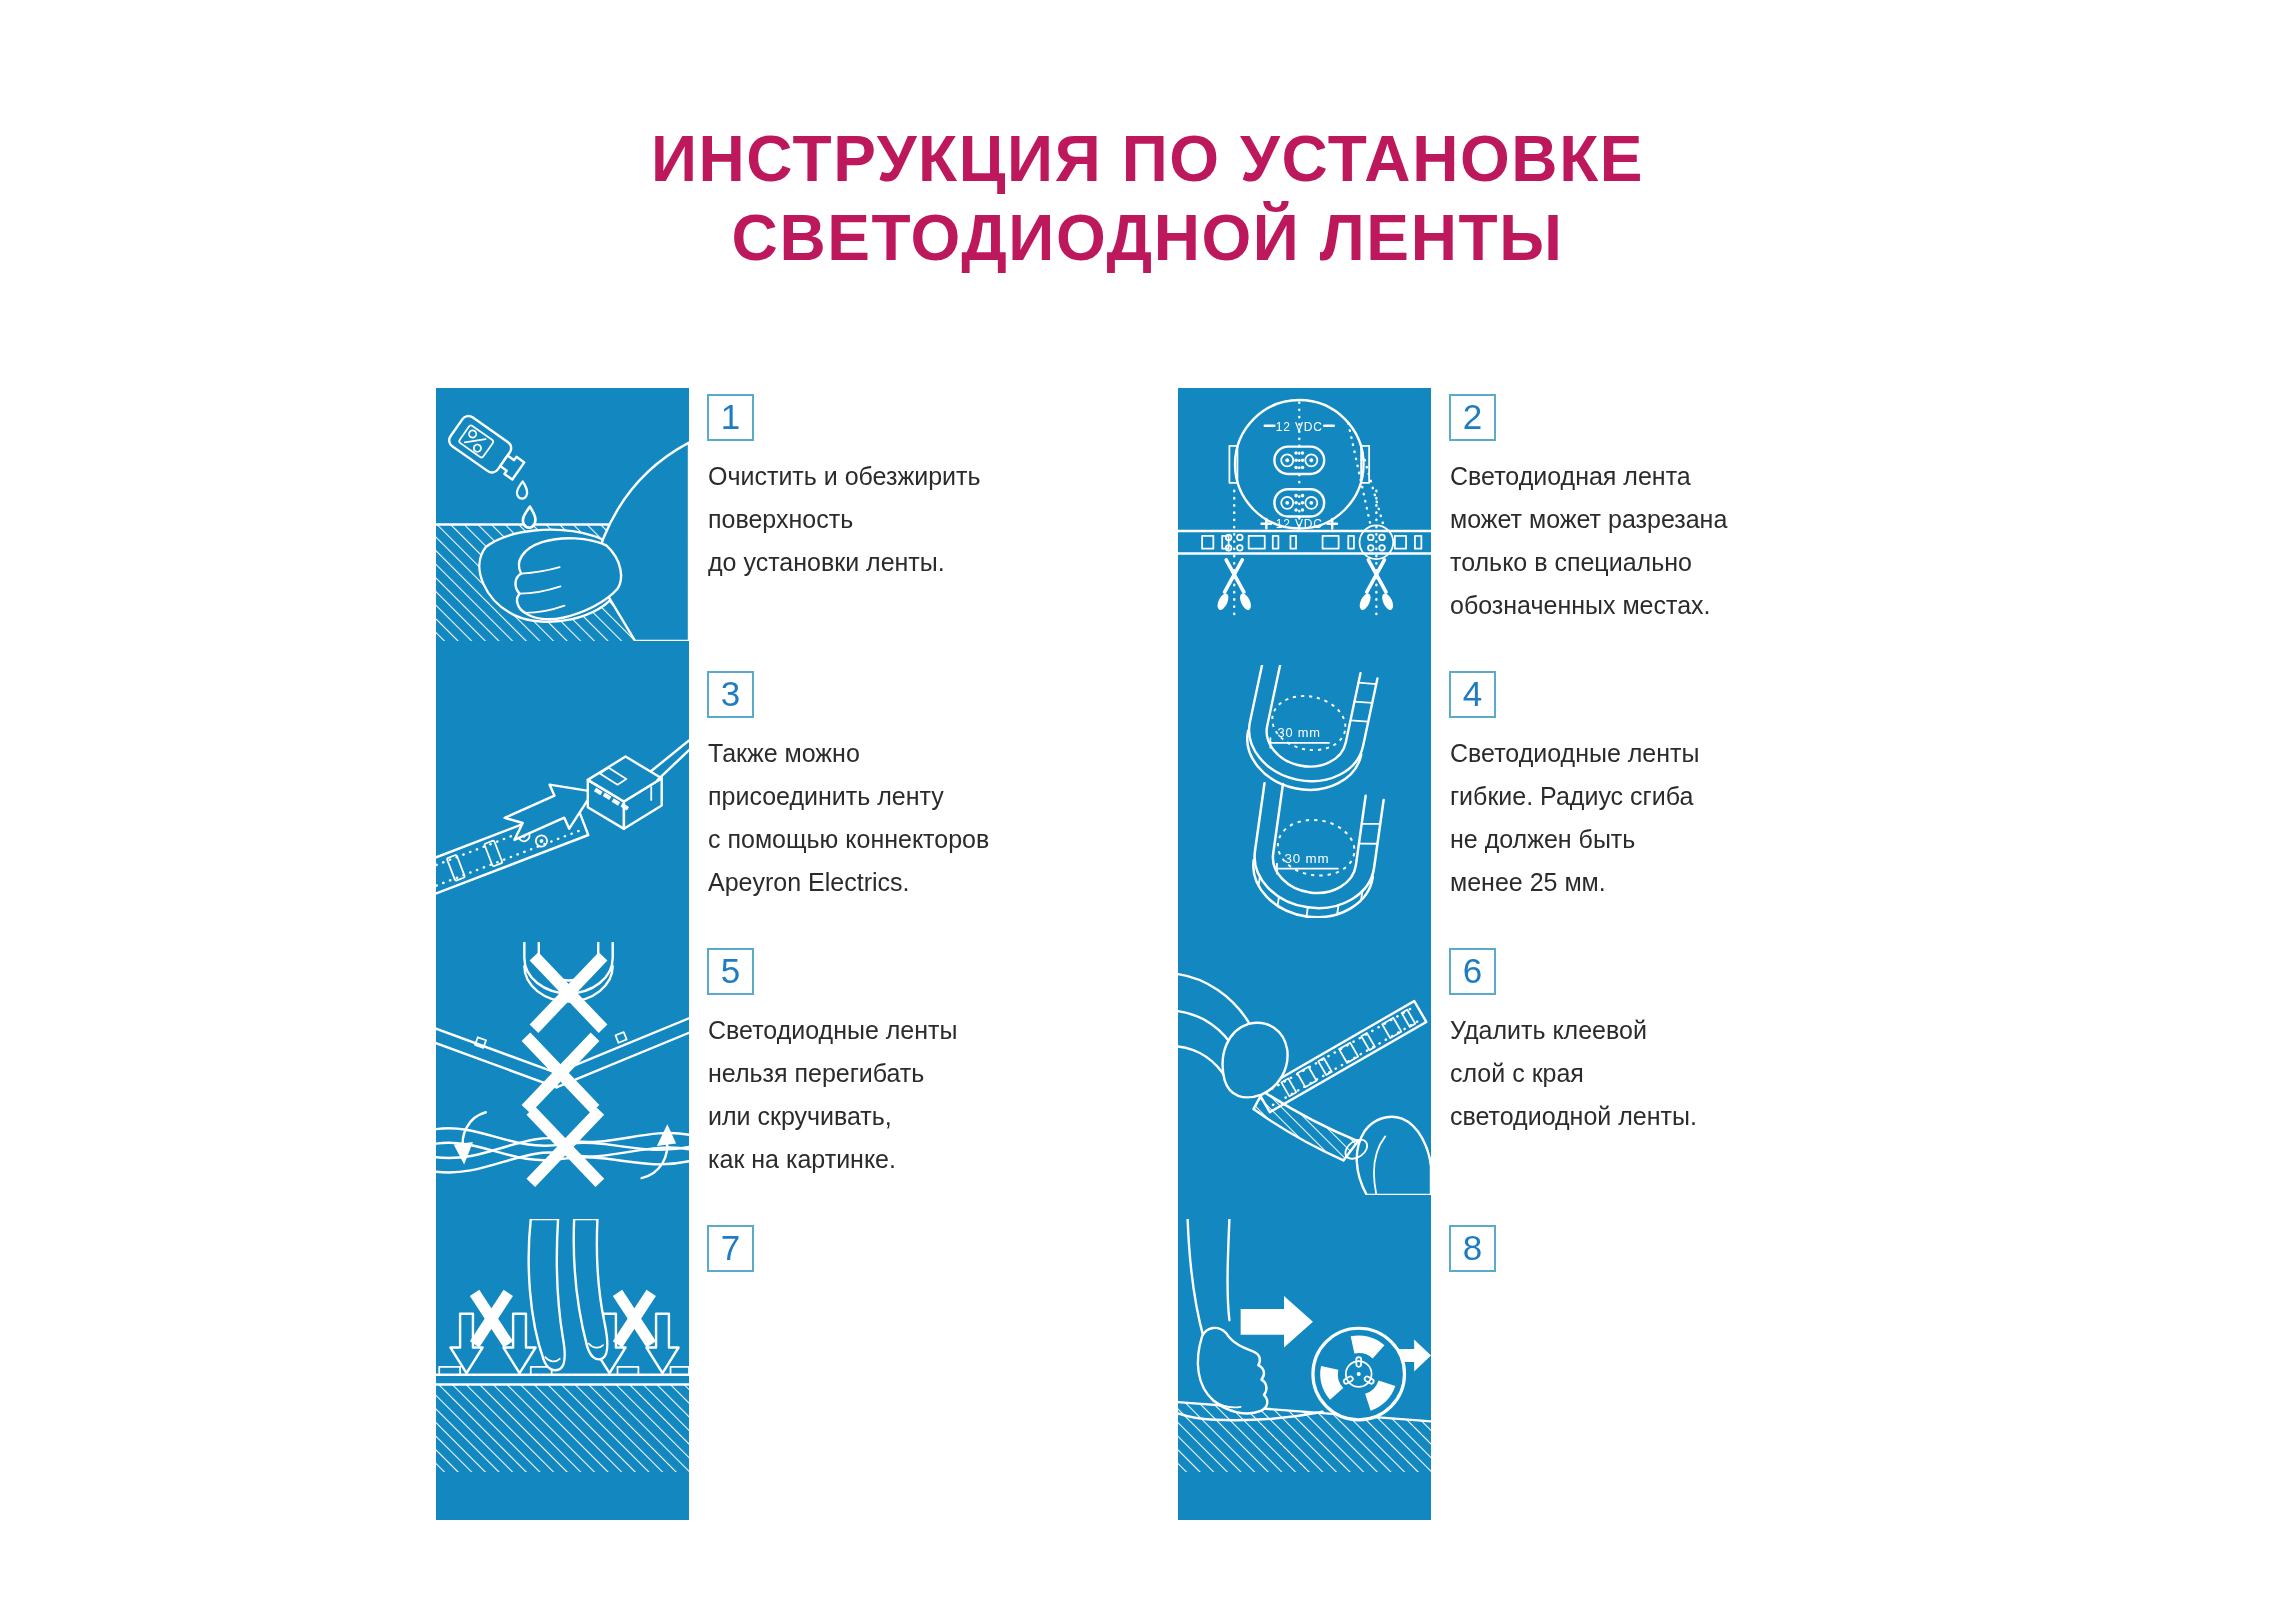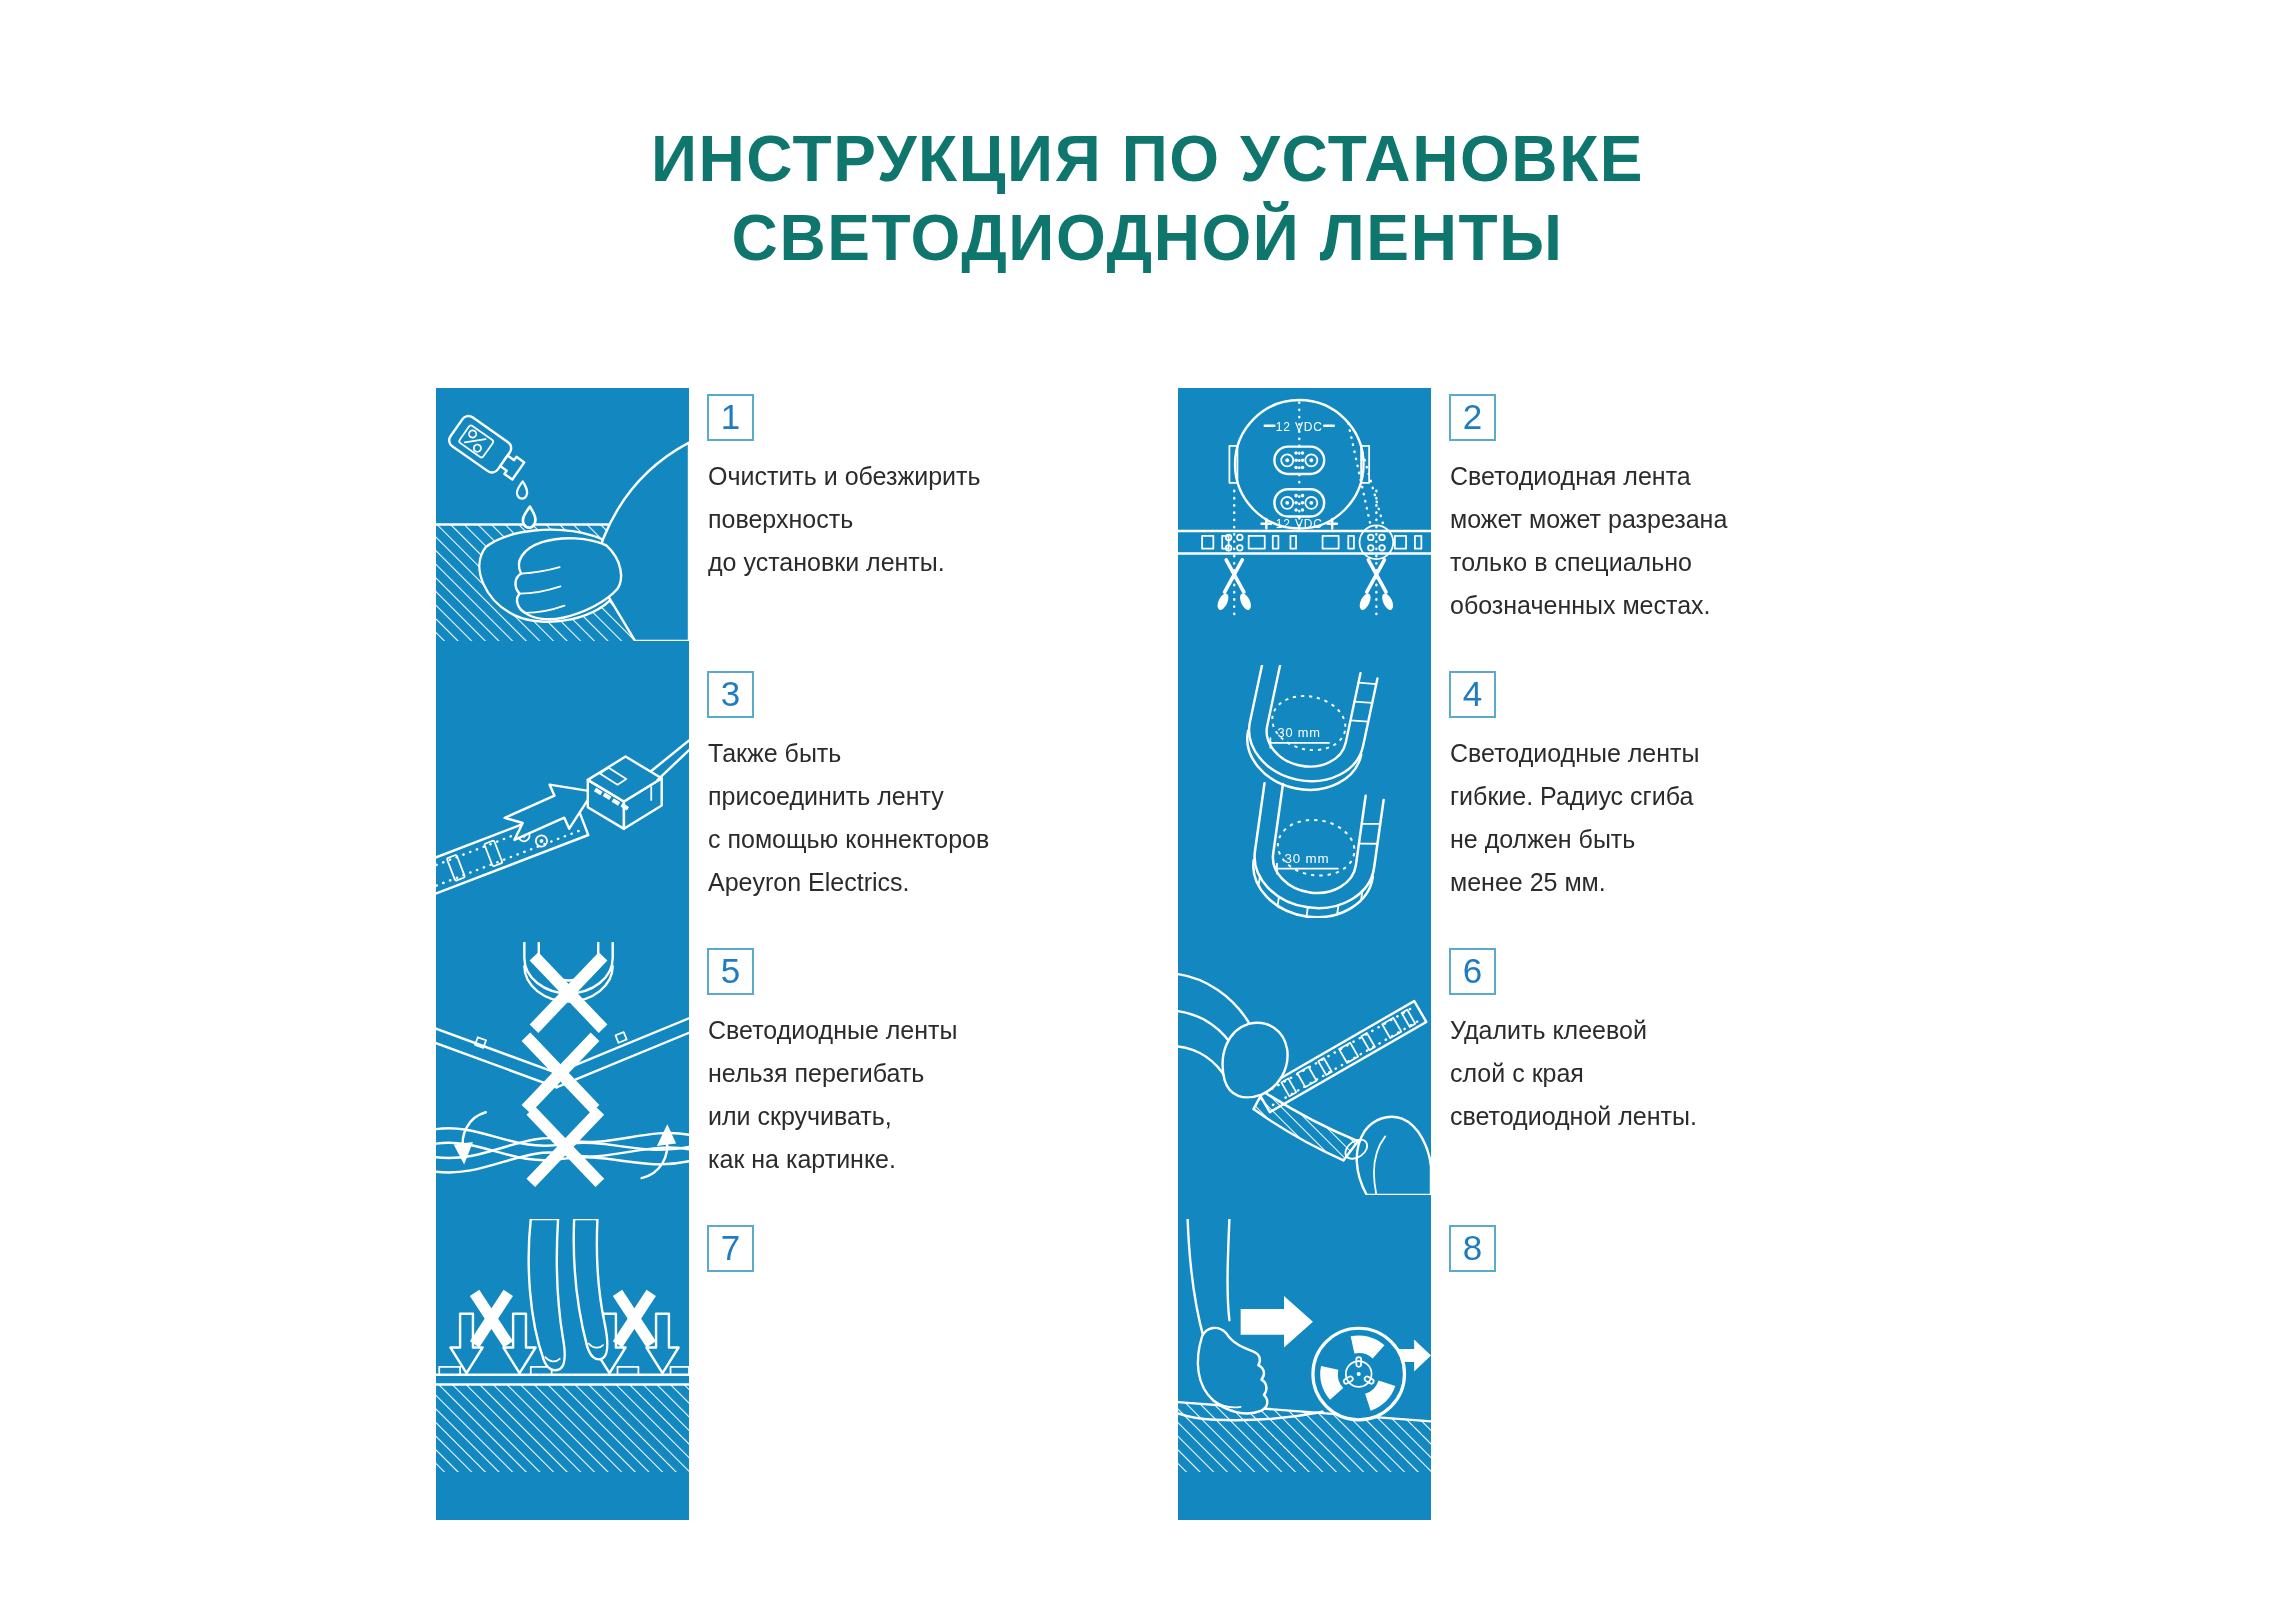--- a/index.html
+++ b/index.html
@@ -2,21 +2,21 @@
 <html style="font-size:13px"><head>
 <meta charset="utf-8">
 <style>
   html,body { margin:0; padding:0; background:#ffffff; }
   .page {
     position:relative; width:2295px; height:1606px; background:#ffffff;
     font-family:"Liberation Sans", sans-serif; overflow:hidden;
   }
   .title {
     position:absolute; top:120px; left:0; width:100%;
-    text-align:center; color:#0f766e; font-weight:bold;
+    text-align:center; color:#be185d; font-weight:bold;
     font-size:64px; line-height:79px; letter-spacing:1.6px;
     white-space:pre-line; margin:0;
   }
   .step { position:absolute; width:803px; height:277px; }
   .tile {
     position:absolute; left:0; top:0; width:253px; height:301px;
     background:#1287c0; overflow:hidden;
   }
   .tile svg { display:block; }
   .badge {
@@ -191,21 +191,21 @@
           <line x1="209" y1="161" x2="217" y2="166" stroke="#fff" stroke-width="5"></line>
           <line x1="220" y1="168" x2="228" y2="173" stroke="#fff" stroke-width="5"></line>
           <line x1="231" y1="174" x2="239" y2="179" stroke="#fff" stroke-width="5"></line>
           <line class="s2" x1="268" y1="152" x2="268" y2="168"></line>
         </g>
         <line class="s" x1="268" y1="132" x2="315" y2="94"></line>
         <line class="s" x1="276" y1="143" x2="315" y2="106"></line>
       </svg>
     </div>
     <div class="badge">3</div>
-    <div class="step-text">Также быть
+    <div class="step-text">Также можно
 присоединить ленту
 с помощью коннекторов
 Apeyron Electrics.</div>
   </section>
 
   <section class="step" style="left:1178px; top:665px;">
     <div class="tile">
       <svg width="253" height="253" viewBox="0 0 315 315">
         <g transform="translate(160,86) rotate(12)">
           <path class="s" d="M-72,-86 L-72,0 A72,58 0 0 0 72,0 L72,-86"></path>

